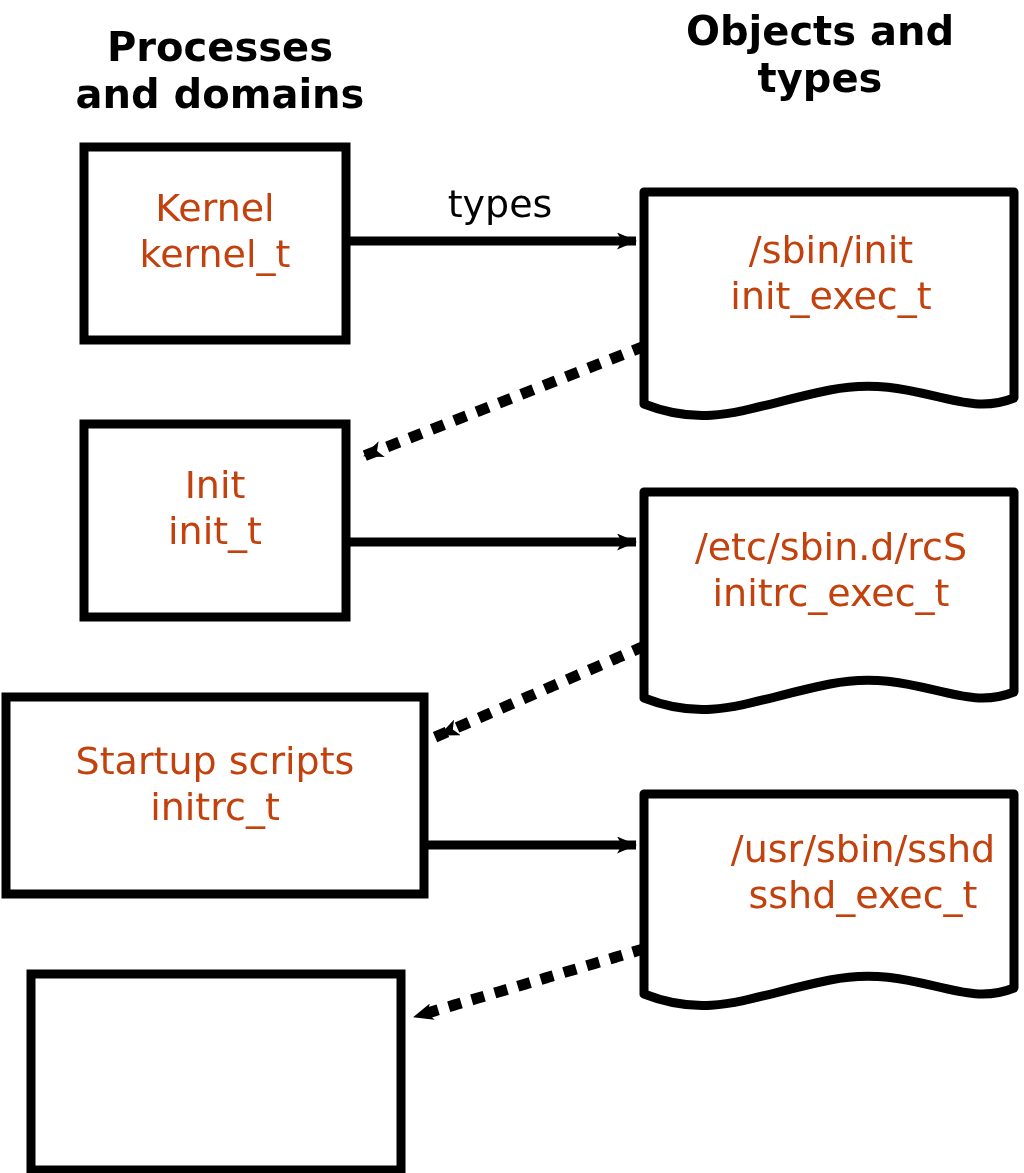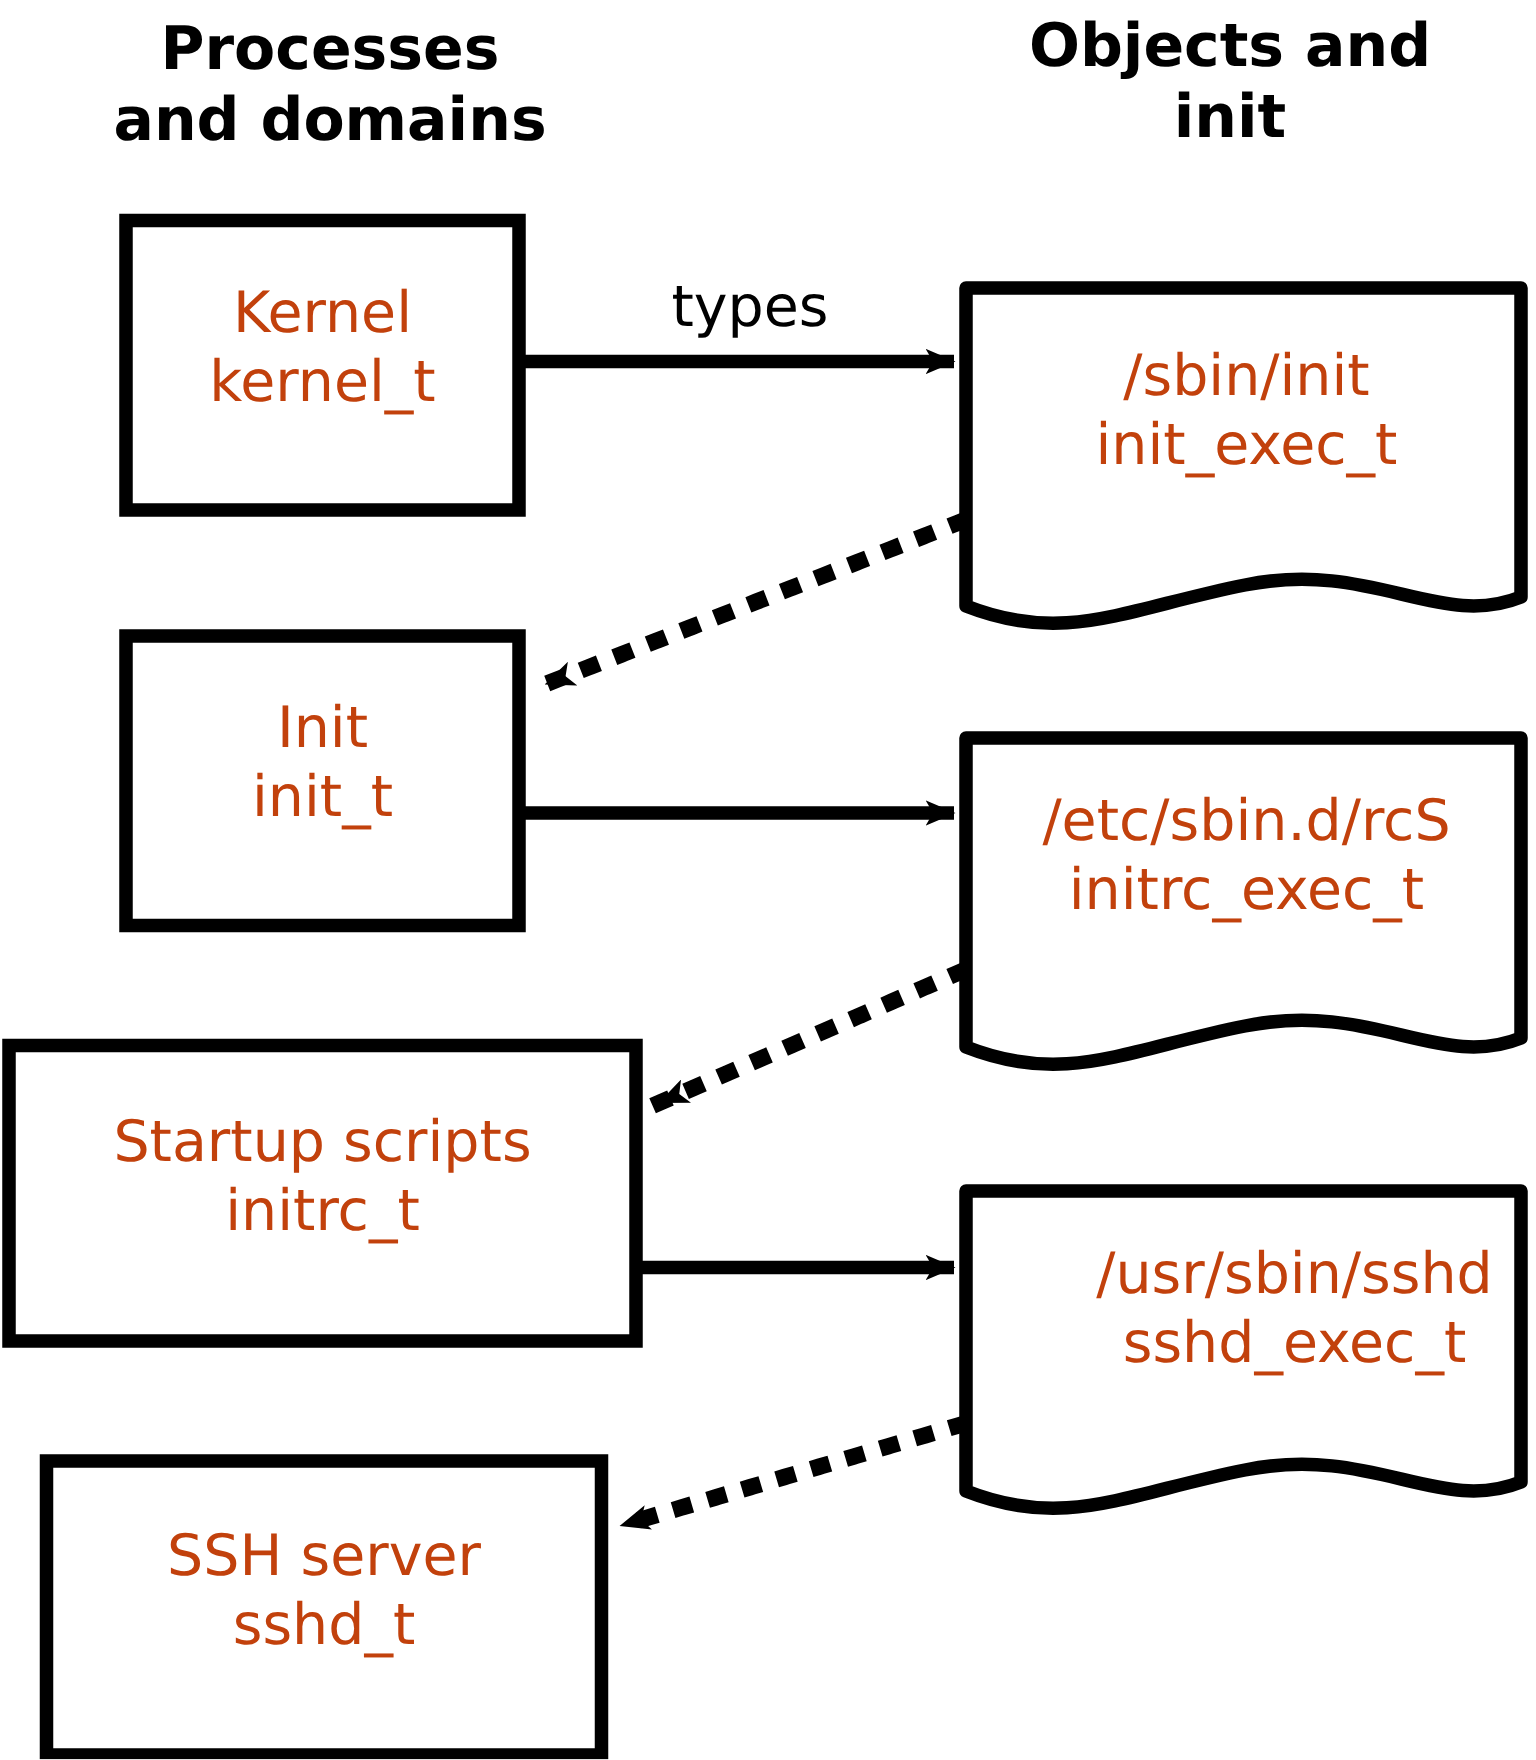--- a/index.html
+++ b/index.html
@@ -17,21 +17,21 @@
   }
   .col-title {
     position: absolute;
     font-weight: bold;
     font-size: 40px;
     line-height: 1.18;
     text-align: center;
     color: #000000;
     white-space: pre-line;
   }
-  #title-left  { left: 30px;  top: 10px;  width: 380px; }
+  #title-left  { left: 30px;  top: 24px;  width: 380px; }
   #title-right { left: 620px; top: 8px;  width: 400px; }
 
   .svg-layer {
     position: absolute;
     left: 0; top: 0;
     width: 1024px;
     height: 1173px;
   }
 
   .node-label {
@@ -51,21 +51,21 @@
   }
 </style>
 </head>
 <body>
 
 <div id="canvas">
 
   <div class="col-title" id="title-left">Processes
 and domains</div>
   <div class="col-title" id="title-right">Objects and
-init</div>
+types</div>
 
   <svg class="svg-layer" viewBox="0 0 1024 1173" xmlns="http://www.w3.org/2000/svg">
     <defs>
       <marker id="ah" markerWidth="14" markerHeight="12" refX="13" refY="6" orient="auto" markerUnits="userSpaceOnUse">
         <path d="M0,0 L14,6 L0,12 L3.4,6 Z" fill="#000"></path>
       </marker>
       <marker id="ah-big" markerWidth="20" markerHeight="17" refX="19" refY="8.5" orient="auto" markerUnits="userSpaceOnUse">
         <path d="M0,0 L20,8.5 L0,17 L5,8.5 Z" fill="#000"></path>
       </marker>
     </defs>
@@ -98,22 +98,20 @@
 
   <div class="node-label" style="left:84px; top:185px; width:262px;">Kernel
 kernel_t</div>
 
   <div class="node-label" style="left:84px; top:462px; width:262px;">Init
 init_t</div>
 
   <div class="node-label" style="left:6px; top:738px; width:418px;">Startup scripts
 initrc_t</div>
 
-  <div class="node-label" style="left:31px; top:1014px; width:370px;">SSH server
-sshd_t</div>
 
   <div class="node-label" style="left:648px; top:227px; width:366px;">/sbin/init
 init_exec_t</div>
 
   <div class="node-label" style="left:648px; top:524px; width:366px;">/etc/sbin.d/rcS
 initrc_exec_t</div>
 
   <div class="node-label" style="left:680px; top:826px; width:366px;">/usr/sbin/sshd
 sshd_exec_t</div>
 

